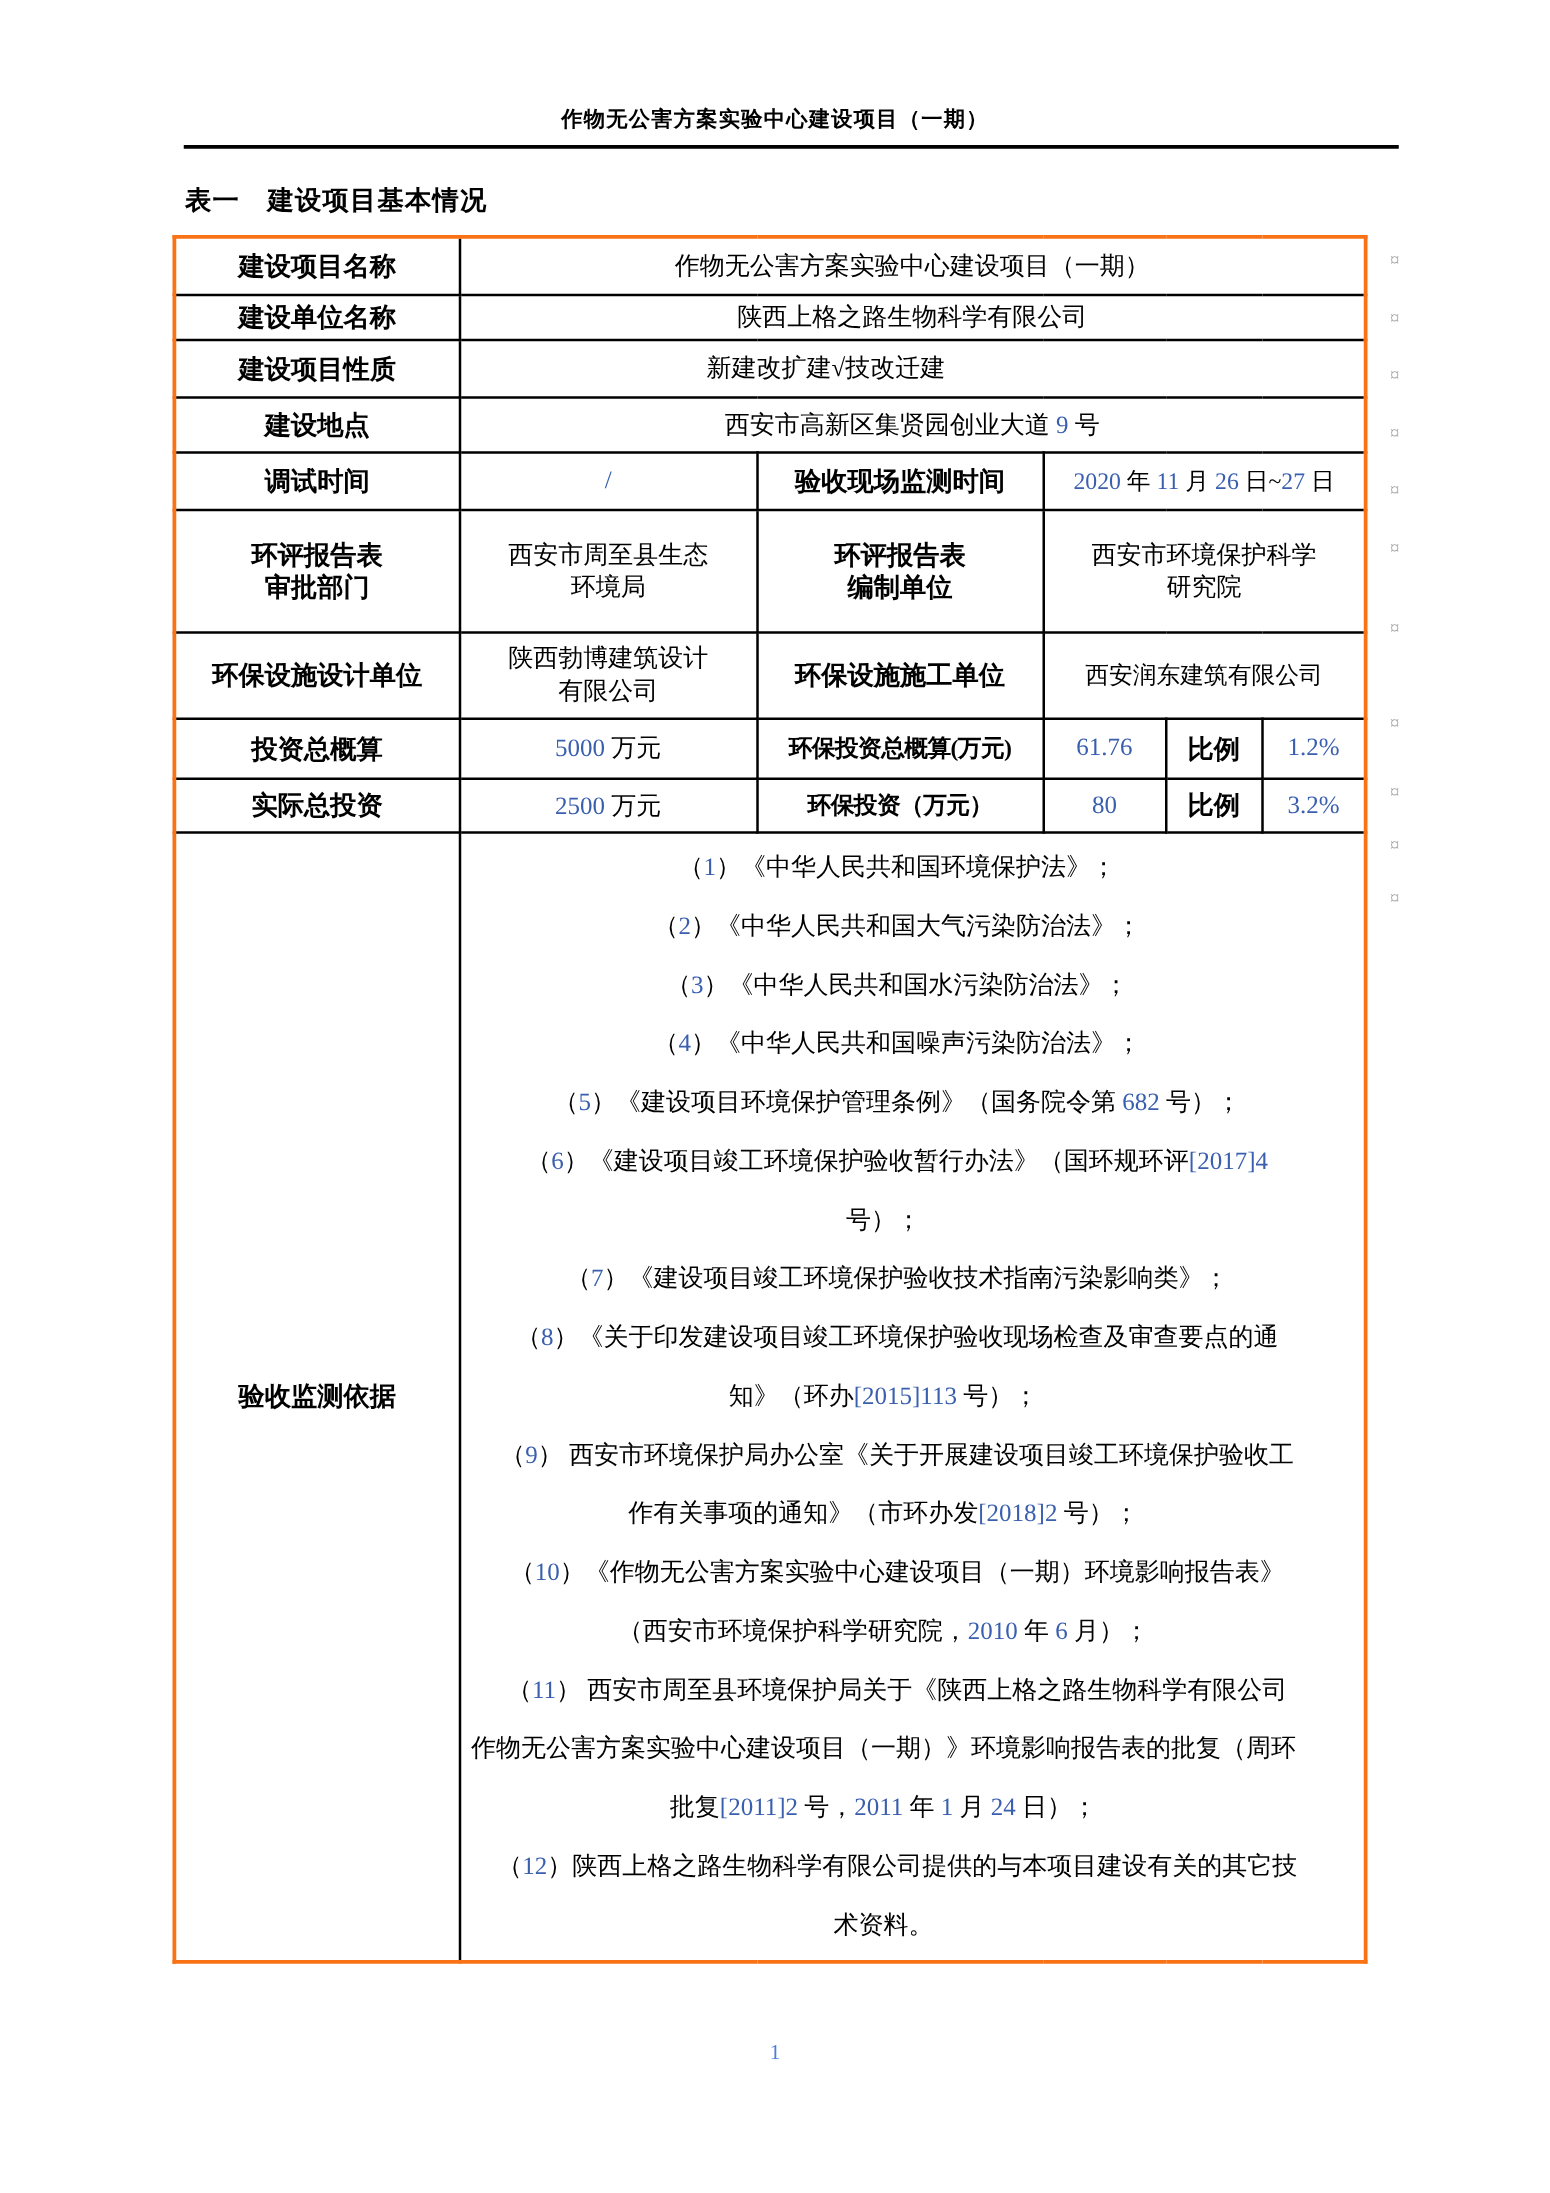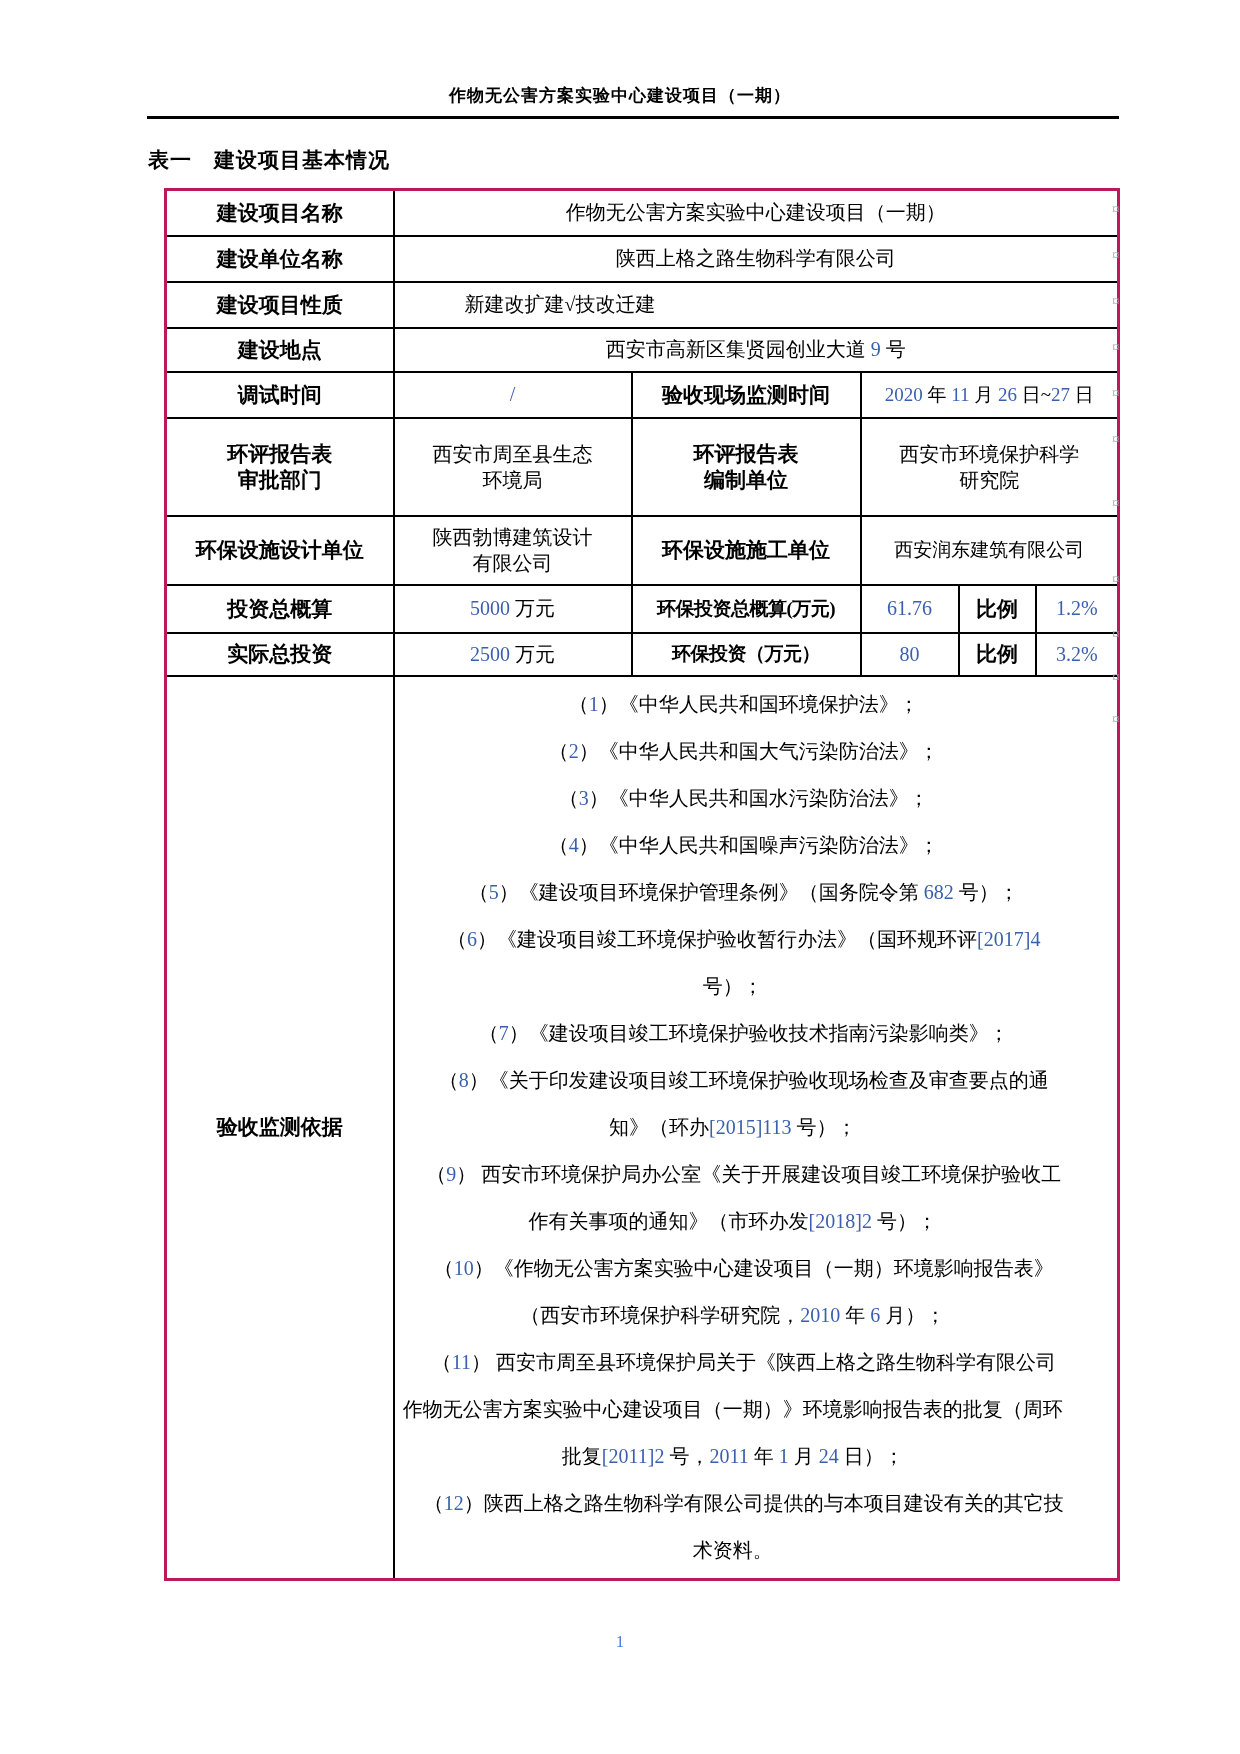--- a/index.html
+++ b/index.html
@@ -11,32 +11,32 @@
     position:absolute;top:84px;left:0;width:100%;text-align:center;
     font-size:17px;font-weight:bold;letter-spacing:1px;
   }
   .header-rule{
     position:absolute;top:116px;left:147px;width:972px;height:3px;background:#000;
   }
   .table-heading{
     position:absolute;top:146px;left:148px;font-size:21px;font-weight:bold;letter-spacing:1px;
   }
   table.main{
-    position:absolute;top:188px;left:164px;width:953px;
-    border-collapse:collapse;table-layout:fixed;border:3px solid #be185d;
+    position:absolute;top:188px;left:138px;width:953px;
+    border-collapse:collapse;table-layout:fixed;border:3px solid #f97316;
   }
   td{
     border:2px solid #000;text-align:center;vertical-align:middle;
     font-size:20px;padding:2px 4px;overflow:hidden;
   }
   td.lbl{font-weight:bold;font-size:21px;}
   td.lbl-sm{font-weight:bold;font-size:19px;letter-spacing:-0.5px;padding:2px 13px;}
   .preline{white-space:pre-line;line-height:26px;}
   .nature-cell{padding:0 230px 0 70px;}
-  .nature-inner{display:flex;justify-content:flex-start;}
+  .nature-inner{display:flex;justify-content:center;margin-left:22px;}
   .basis-cell{
     text-align:center;vertical-align:top;padding:4px 52px 4px 6px;
     font-size:20px;line-height:47px;
   }
   .basis-cell p{margin:0;text-indent:22px;}
   .num{color:#3a5fae;}
   .page-num{
     position:absolute;top:1632px;left:0;width:100%;text-align:center;
     font-size:17px;color:#4a7fd4;
   }
@@ -58,21 +58,21 @@
       <col style="width:229px">
     <col style="width:98px">
       <col style="width:77px">
       <col style="width:83px">
   </colgroup>
   <tbody>
       <tr style="height:46px">
     <td class="lbl">建设项目名称</td>
     <td colspan="5">作物无公害方案实验中心建设项目（一期）</td>
   </tr>
-  <tr style="height:46px">
+  <tr style="height:36px">
     <td class="lbl">建设单位名称</td>
     <td colspan="5">陕西上格之路生物科学有限公司</td>
   </tr>
   <tr style="height:46px">
     <td class="lbl">建设项目性质</td>
     <td colspan="5" class="nature-cell">
       <div class="nature-inner">
         <span>新建</span>
         <span>改扩建√</span>
         <span>技改</span>

